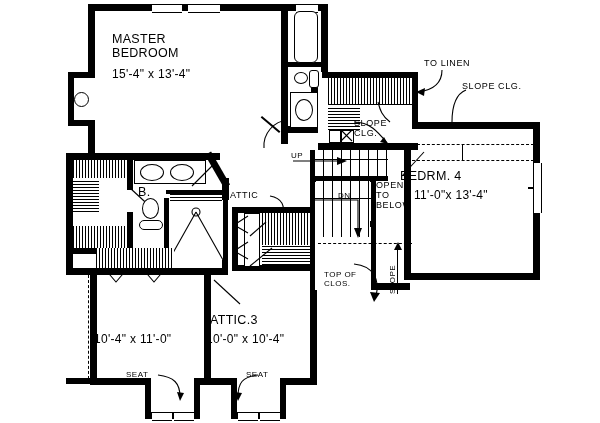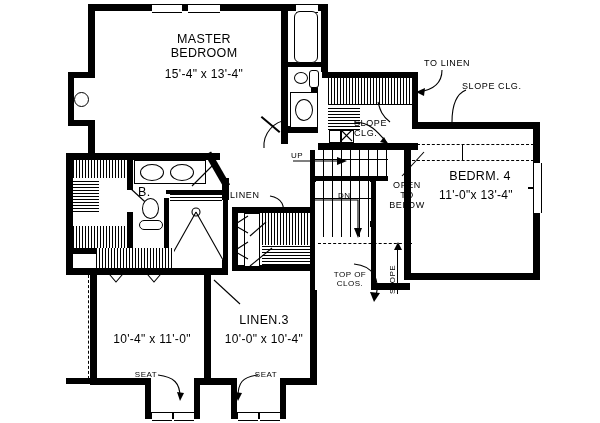--- a/index.html
+++ b/index.html
@@ -21,21 +21,21 @@
   
   .hv{position:absolute;background:
       repeating-linear-gradient(90deg,#000 0 1px,#fff 1px 3px);}
   .hh{position:absolute;background:
       repeating-linear-gradient(0deg,#000 0 1px,#fff 1px 3px);}
   
   .trv{position:absolute;background:
       repeating-linear-gradient(90deg,#000 0 1px,#fff 1px 9px);}
 
   
-  .lbl{position:absolute;white-space:pre;text-align:center;
+  .lbl{position:absolute;white-space:pre;
        font-family:"Liberation Sans",sans-serif;letter-spacing:.3px;}
   .big{font-size:12.5px;font-weight:400;line-height:13.5px;}
   .dim{font-size:12px;line-height:13.5px;}
   .sm{font-size:9px;line-height:10px;letter-spacing:.6px;}
   .xs{font-size:8px;line-height:9px;letter-spacing:.5px;}
   .rot{transform:rotate(-90deg);transform-origin:left top;}
   svg{position:absolute;overflow:visible;}
   .ar{fill:none;stroke:#000;stroke-width:1.1;}
   .arf{fill:#000;}
 </style>
@@ -119,21 +119,21 @@
 
   <div class="dash" style="left:412px;top:160px;width:122px;"></div>
   <div class="dash" style="left:412px;top:144px;width:122px;"></div>
   <div class="thin" style="left:462px;top:144px;width:1px;height:17px;"></div>
 
   <div class="lbl sm" style="left:462px;top:81px;width:82px;text-align:left;">SLOPE CLG.</div>
   <svg style="left:448px;top:88px;width:22px;height:36px;">
     <path class="ar" d="M18,2 C8,6 4,18 4,34"></path>
   </svg>
 
-  <div class="lbl big" style="left:422px;top:170px;width:116px;">BEDRM. 4</div>
+  <div class="lbl big" style="left:400px;top:170px;width:116px;">BEDRM. 4</div>
   <div class="lbl dim" style="left:414px;top:189px;width:124px;">11'-0"x 13'-4"</div>
 
   <svg style="left:396px;top:150px;width:32px;height:32px;">
     <path class="ar" d="M28,2 L6,26"></path>
   </svg>
 
   <div class="trv" style="left:314px;top:150px;width:74px;height:26px;"></div>
   <div class="w" style="left:314px;top:176px;width:74px;height:5px;"></div>
   <div class="trv" style="left:314px;top:181px;width:58px;height:56px;"></div>
   <div class="w" style="left:310px;top:150px;width:5px;height:140px;"></div>
@@ -216,21 +216,21 @@
   </svg>
 
   <div class="hv" style="left:96px;top:248px;width:78px;height:20px;"></div>
   <svg style="left:104px;top:268px;width:28px;height:20px;">
     <path class="ar" d="M0,0 L12,14 L24,0"></path>
   </svg>
   <svg style="left:142px;top:268px;width:28px;height:20px;">
     <path class="ar" d="M0,0 L12,14 L24,0"></path>
   </svg>
 
-  <div class="lbl sm" style="left:230px;top:190px;width:48px;text-align:left;">LINEN</div>
+  <div class="lbl sm" style="left:230px;top:190px;width:48px;text-align:left;">ATTIC</div>
   <svg style="left:268px;top:194px;width:22px;height:26px;">
     <path class="ar" d="M2,2 C14,4 18,12 14,24"></path>
   </svg>
 
   <div class="w" style="left:232px;top:207px;width:80px;height:6px;"></div>
   <div class="w" style="left:232px;top:207px;width:6px;height:64px;"></div>
   <div class="w" style="left:232px;top:265px;width:80px;height:6px;"></div>
   <div class="ol" style="left:244px;top:213px;width:14px;height:52px;"></div>
   <div class="hv" style="left:262px;top:213px;width:48px;height:32px;"></div>
   <div class="hh" style="left:262px;top:245px;width:48px;height:20px;"></div>
@@ -263,21 +263,21 @@
   <div class="w" style="left:145px;top:378px;width:6px;height:40px;"></div>
   <div class="w" style="left:194px;top:378px;width:6px;height:40px;"></div>
   <div class="w" style="left:145px;top:412px;width:55px;height:7px;"></div>
   <div class="win" style="left:152px;top:412px;width:20px;height:7px;"></div>
   <div class="win" style="left:174px;top:412px;width:20px;height:7px;"></div>
 
   <div class="w" style="left:310px;top:290px;width:7px;height:95px;"></div>
   <div class="w" style="left:211px;top:378px;width:20px;height:7px;"></div>
   <div class="w" style="left:280px;top:378px;width:37px;height:7px;"></div>
 
-  <div class="lbl big" style="left:210px;top:314px;width:108px;">LINEN.3</div>
+  <div class="lbl big" style="left:210px;top:314px;width:108px;">ATTIC.3</div>
   <div class="lbl dim" style="left:206px;top:333px;width:116px;">10'-0" x 10'-4"</div>
 
   <div class="lbl xs" style="left:246px;top:370px;width:40px;">SEAT</div>
   <svg style="left:230px;top:373px;width:30px;height:28px;">
     <path class="ar" d="M28,2 C12,4 8,10 8,24"></path>
     <polygon class="arf" points="8,28 4,19 12,20"></polygon>
   </svg>
 
   <div class="w" style="left:231px;top:378px;width:6px;height:40px;"></div>
   <div class="w" style="left:280px;top:378px;width:6px;height:40px;"></div>

